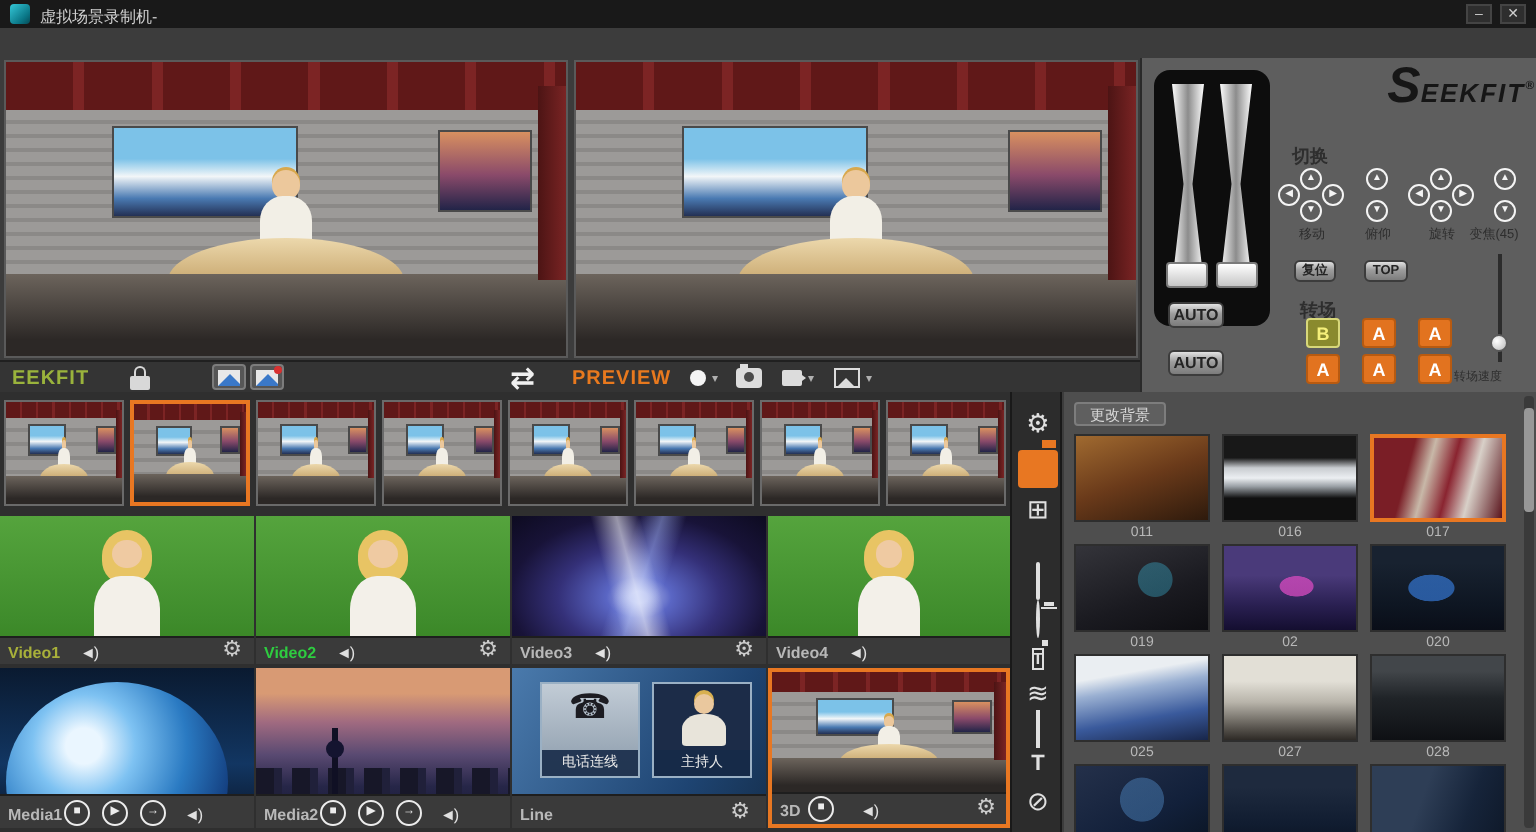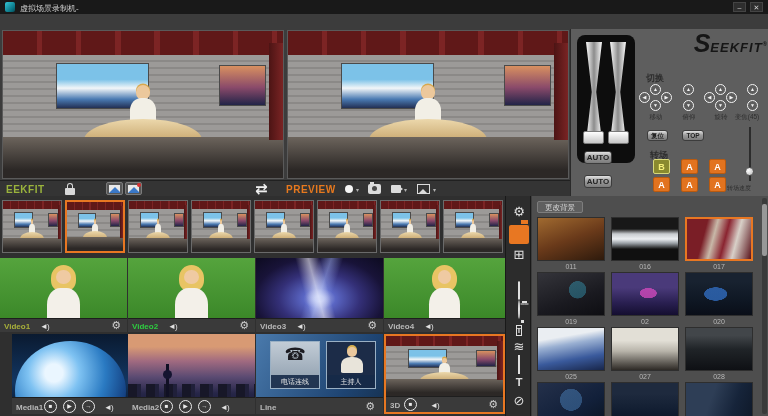--- a/index.html
+++ b/index.html
@@ -90,21 +90,21 @@
   .gs { position:absolute; left:35%; top:10%; width:30%; height:86%; }
   .gs .hair { position:absolute; left:16%; top:0; width:68%; height:42%; border-radius:50% 50% 45% 45%; background:#e8c464; }
   .gs .face { position:absolute; left:31%; top:8%; width:38%; height:22%; border-radius:50%; background:#efcaa2; }
   .gs .top  { position:absolute; left:6%; top:35%; width:88%; height:65%; border-radius:40% 40% 8% 8%; background:#f3f0e9; }
 
   .swirl-bg { background:
       linear-gradient(75deg, transparent 40%, rgba(255,255,255,.55) 49%, transparent 57%),
       linear-gradient(108deg, transparent 42%, rgba(170,190,255,.45) 50%, transparent 58%),
       radial-gradient(ellipse at 50% 55%, #a8b2e8 0 5%, #5a66c4 18%, #343078 45%, #181338 72%, #0d0b20); }
 
-  .globe-bg { background:linear-gradient(#0a1a30,#123662 60%,#0a1426);margin-left:12px; }
+  .globe-bg { background:linear-gradient(#0a1a30,#123662 60%,#0a1426); }
   .globe { position:absolute; left:2%; bottom:-34%; width:88%; height:125%; border-radius:50%;
            background:radial-gradient(circle at 35% 32%, #eaf6ff 0 9%, #7ec2f2 26%, #2a7ac2 52%, #123a7a 78%, #0a2046); }
 
   .sky-bg { background:linear-gradient(#d89a74 0 16%,#a06a80 34%,#5a4a72 54%,#262648 74%,#141430); }
   .sky-bld { position:absolute; left:0; bottom:0; width:100%; height:38%;
              background:repeating-linear-gradient(90deg,#171728 0 9px, #20203a 9px 13px, transparent 13px 18px); }
   .pearl { position:absolute; left:30%; bottom:20%; width:3px; height:42%; background:#101024; }
   .pearl::before { content:""; position:absolute; left:-3px; top:18%; width:9px; height:9px; border-radius:50%; background:#141430; }
 
   .line-bg { background:linear-gradient(120deg,#4a7aac,#1e4472 70%,#16304e); }

